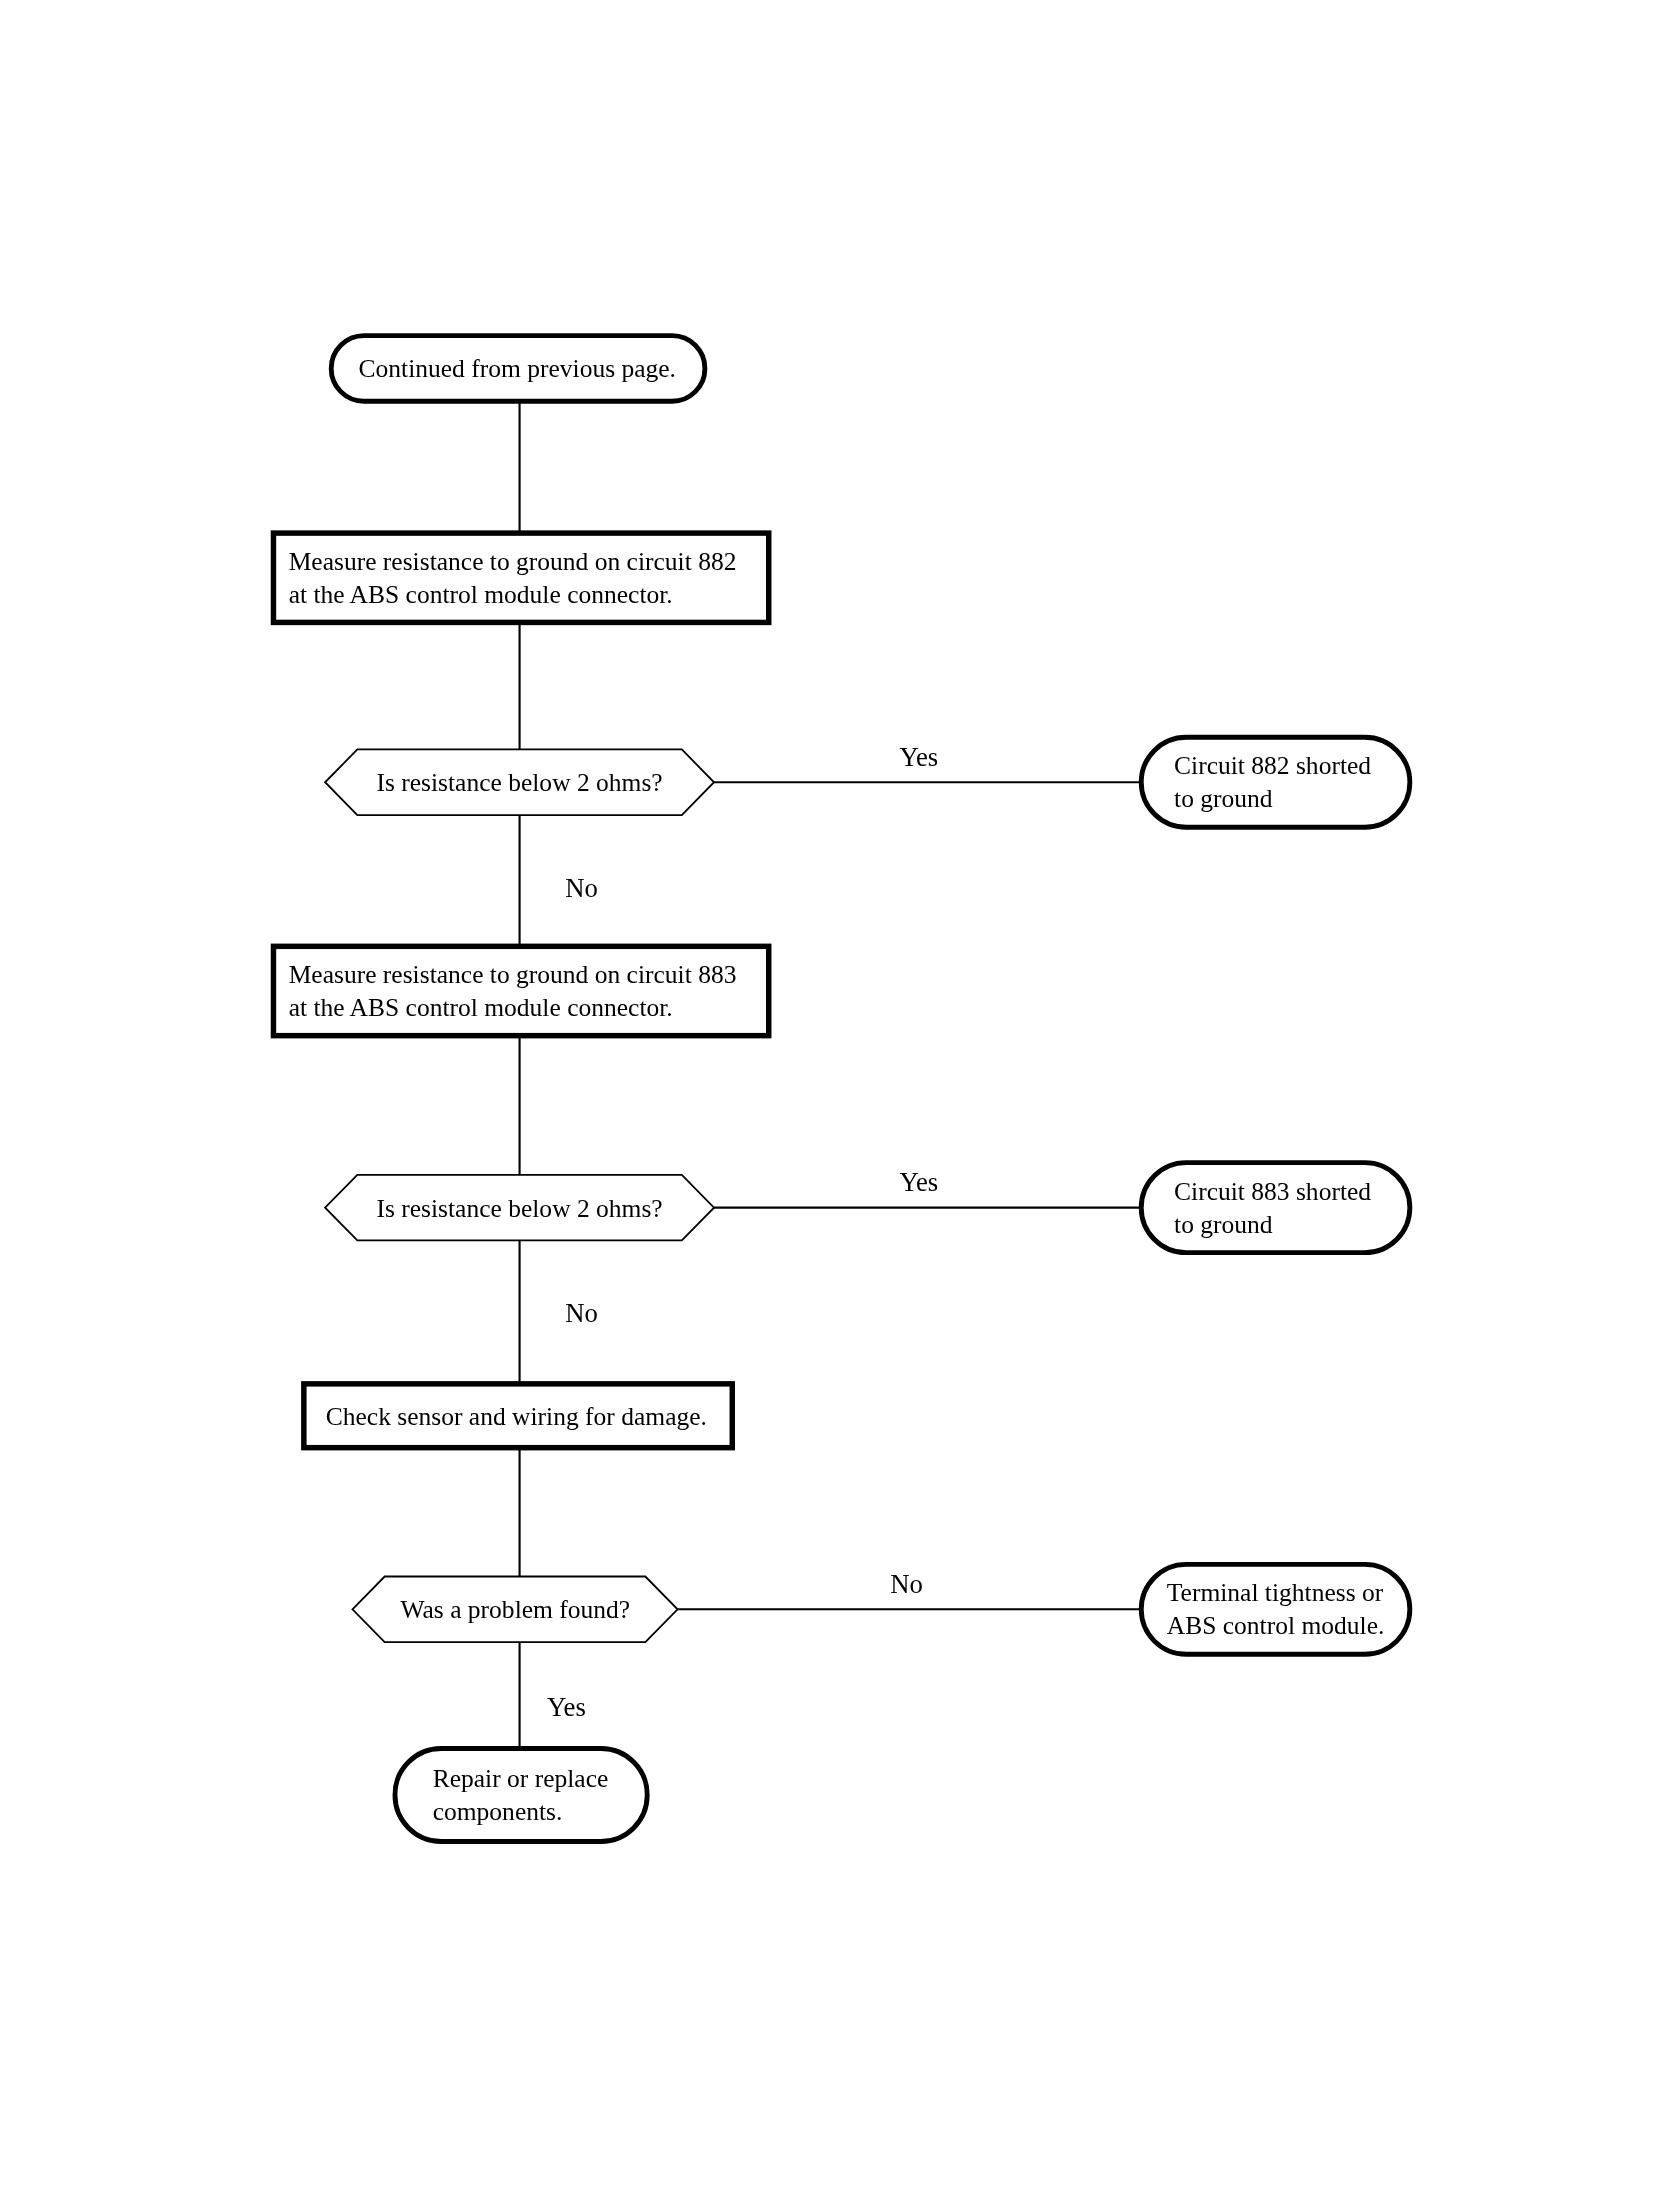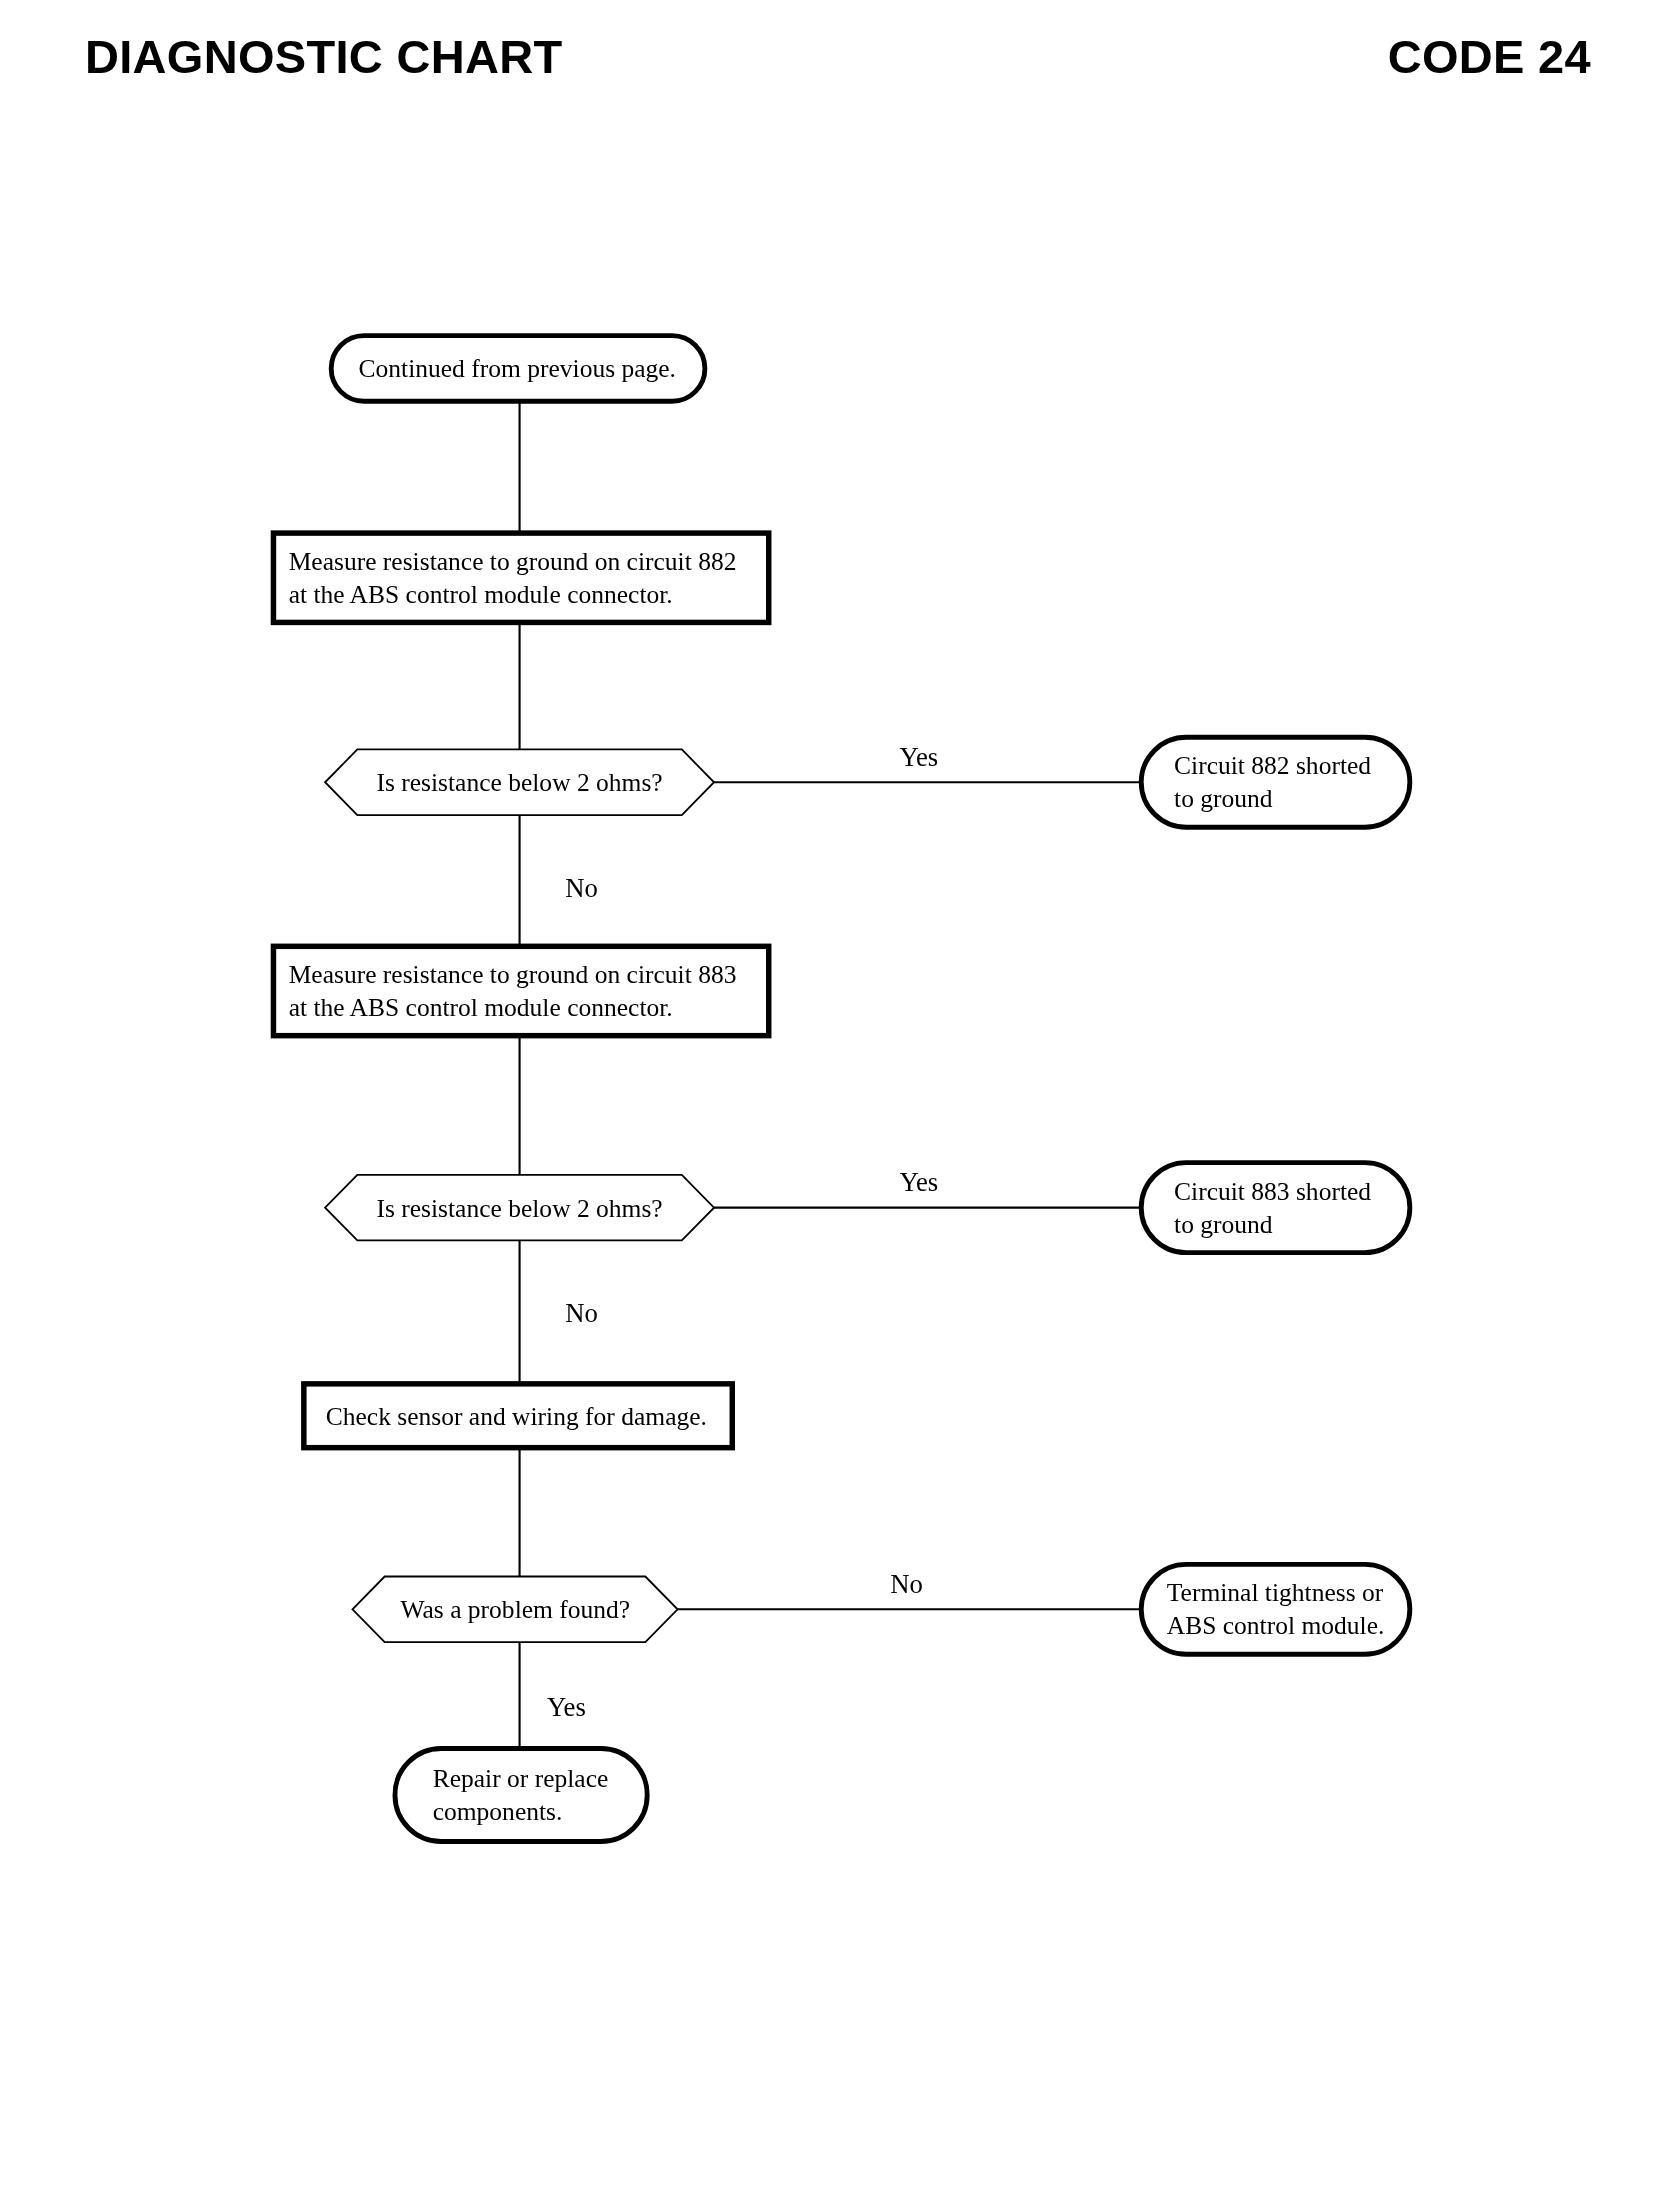--- a/index.html
+++ b/index.html
@@ -78,24 +78,20 @@
     stroke: #000000;
     stroke-width: 3.5;
     fill: none;
   }
 </style>
 </head>
 <body>
 
 <div id="page">
 
-  <div class="page-header">
-    <div class="hdr-title">DIAGNOSTIC CHART</div>
-    <div class="hdr-code">CODE 24</div>
-  </div>
 
   <svg id="flow-svg" viewBox="0 0 2758 3628">
 
     <g>
       <line class="connector" x1="855" y1="660" x2="855" y2="877"></line>
       <line class="connector" x1="855" y1="1024" x2="855" y2="1233"></line>
       <line class="connector" x1="1175" y1="1287" x2="1878" y2="1287"></line>
       <line class="connector" x1="855" y1="1341" x2="855" y2="1557"></line>
       <line class="connector" x1="855" y1="1704" x2="855" y2="1933"></line>
       <line class="connector" x1="1175" y1="1987" x2="1878" y2="1987"></line>

